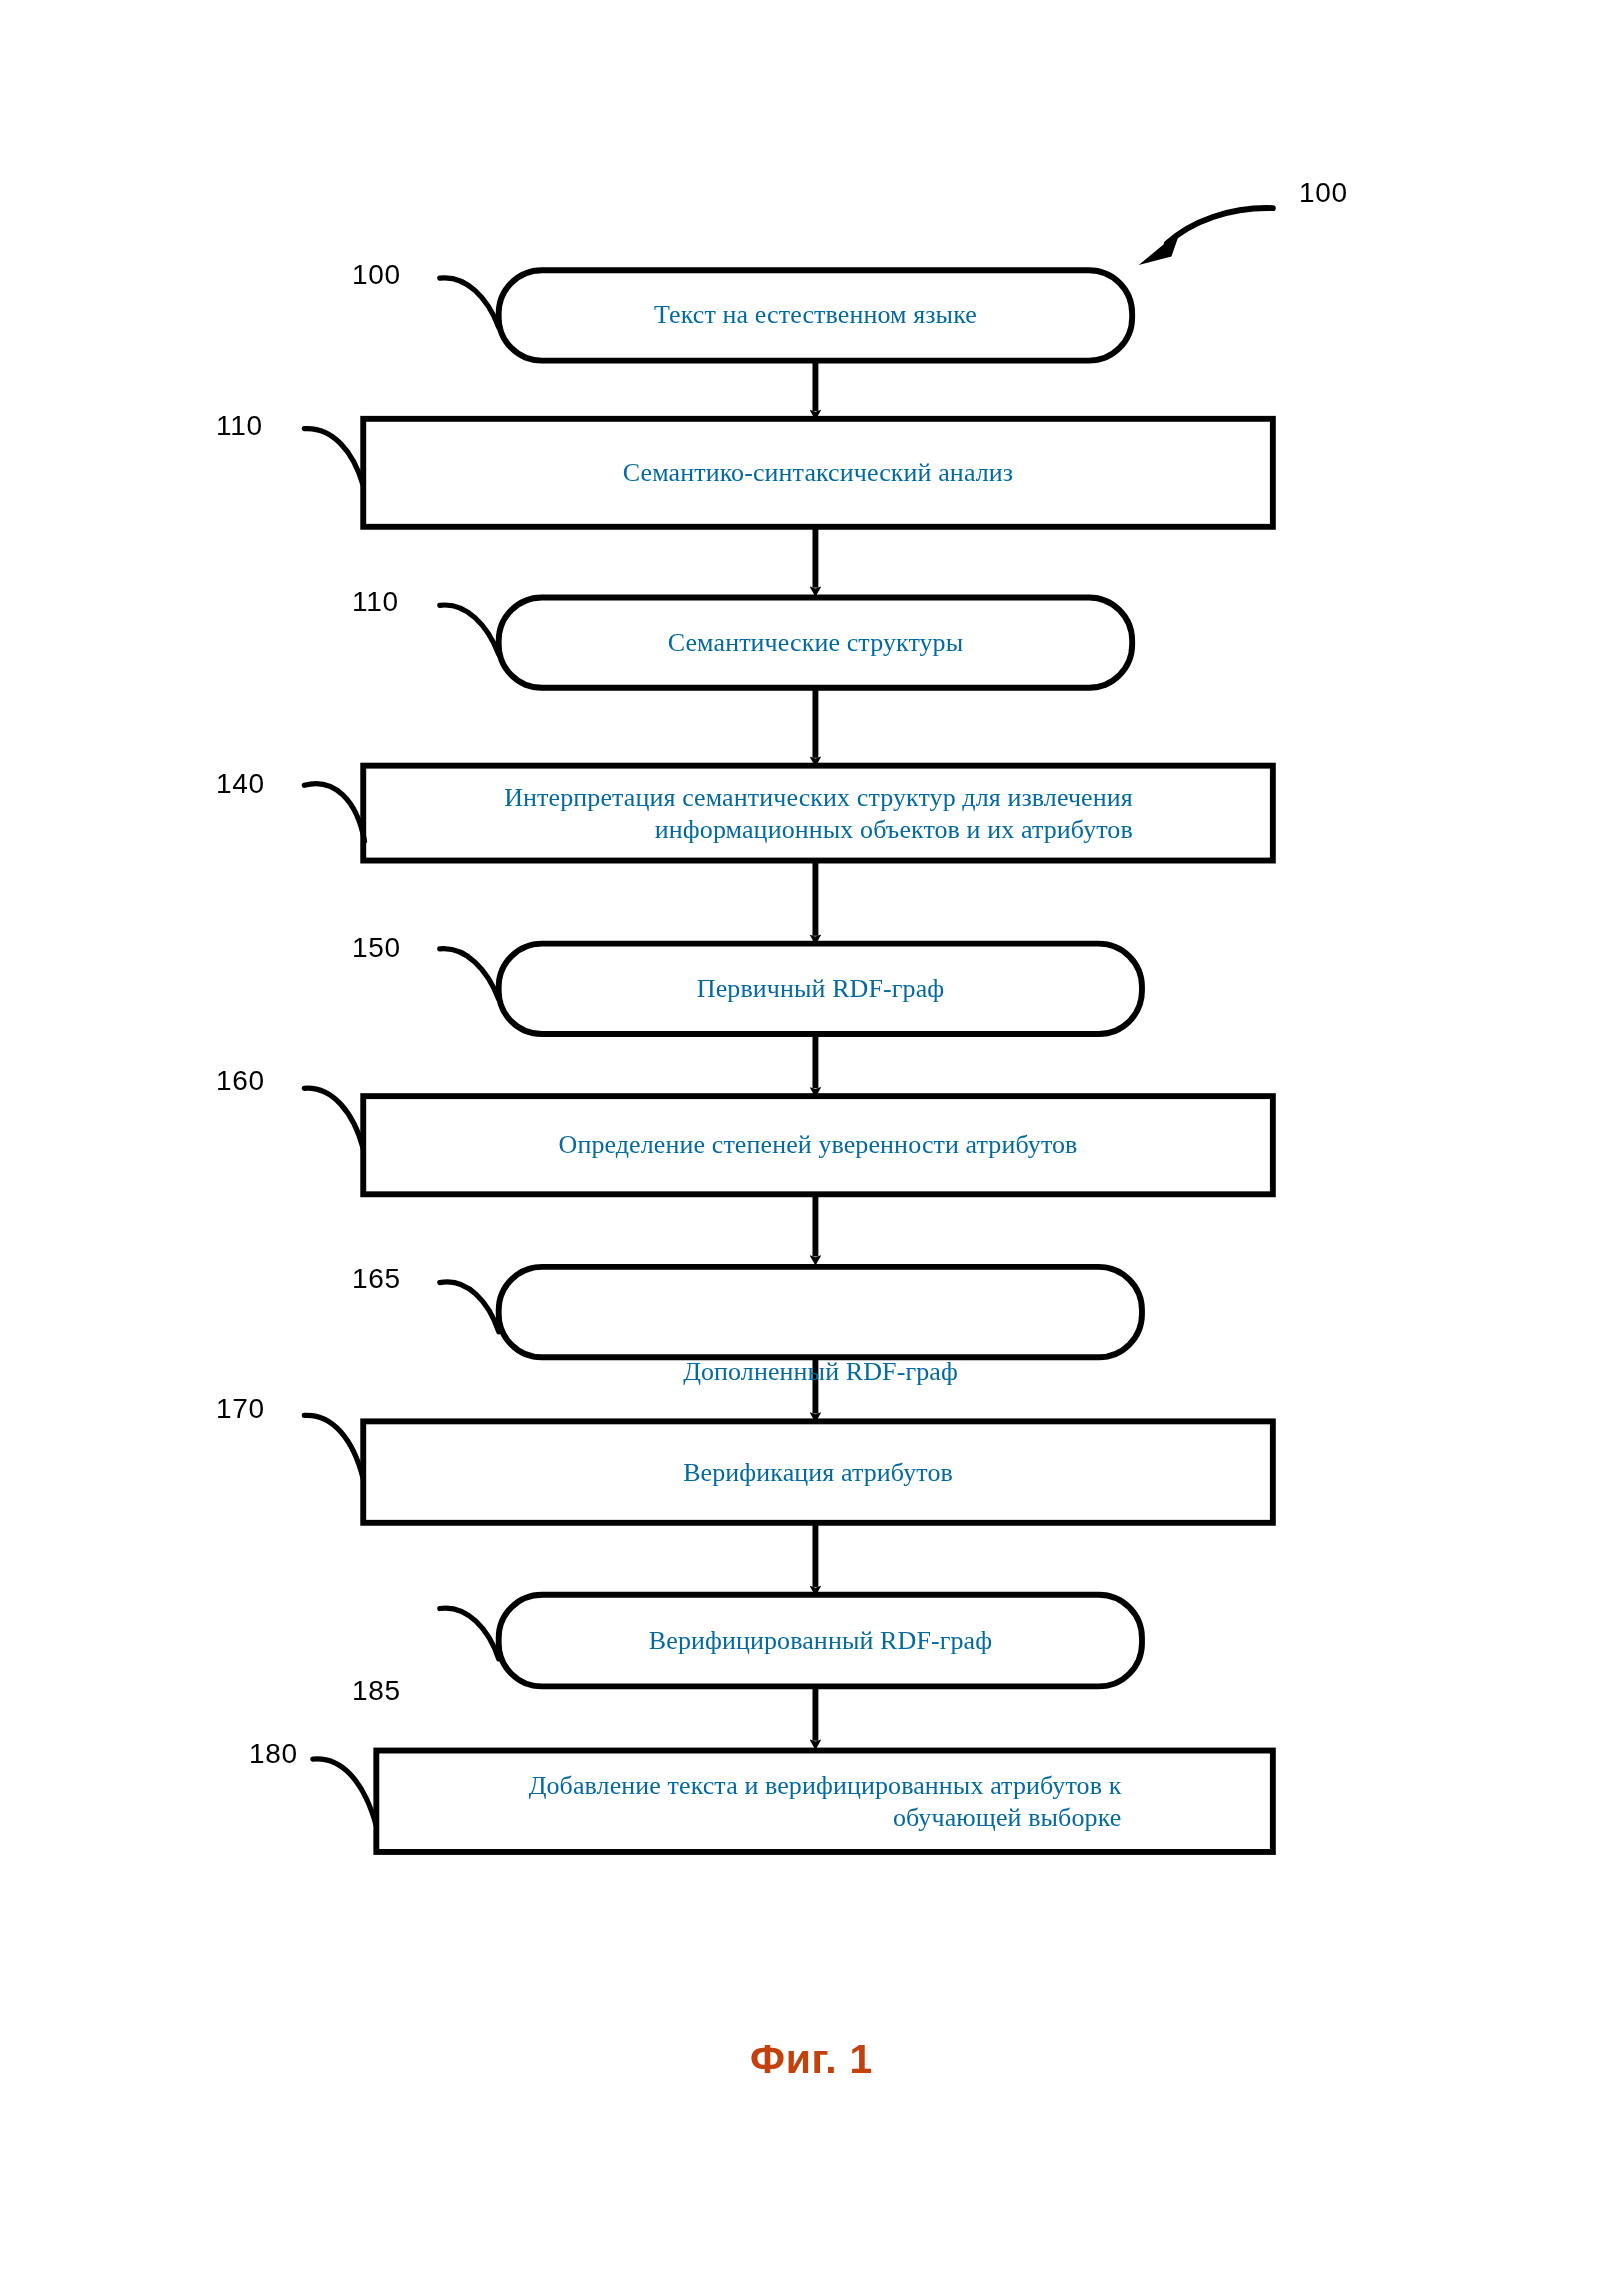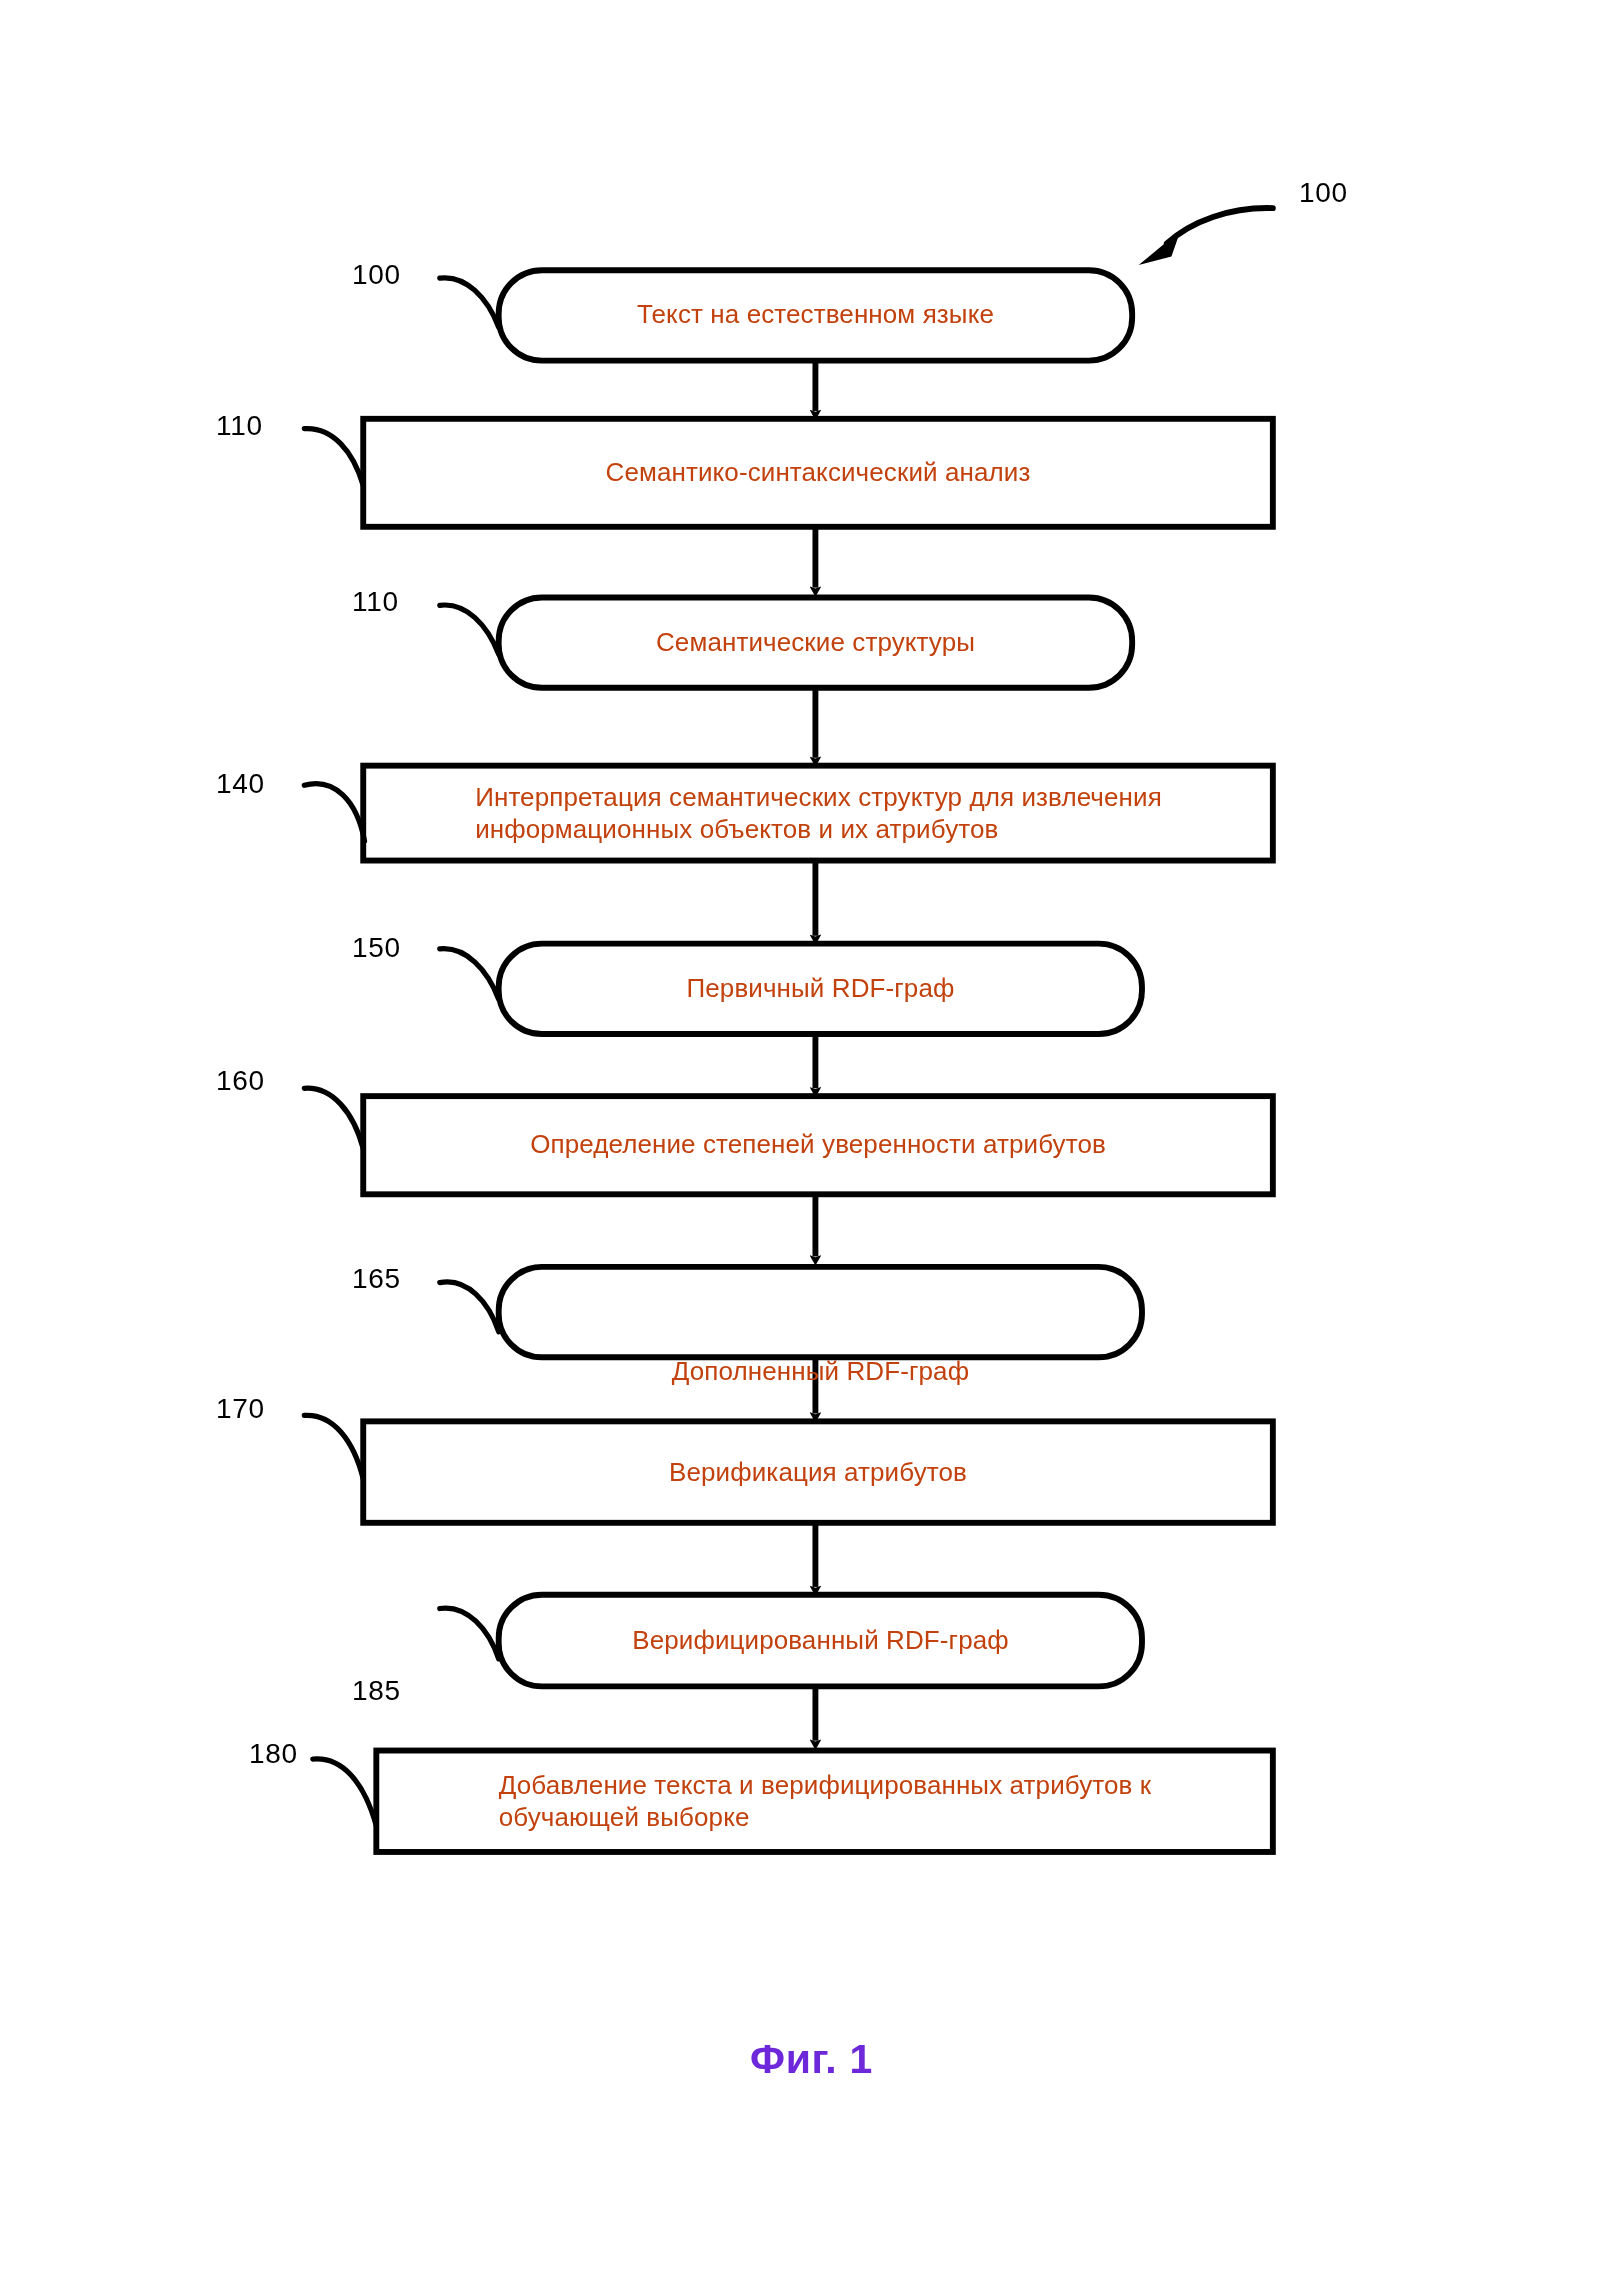--- a/index.html
+++ b/index.html
@@ -32,25 +32,25 @@
     width: 1623px;
     height: 2295px;
   }
 
   
   .node-label {
     position: absolute;
     display: flex;
     align-items: center;
     justify-content: center;
-    text-align: left;
-    font-family: Liberation Sans, sans-serif;
+    text-align: right;
+    font-family: Liberation Serif, serif;
     font-size: 26px;
     line-height: 1.22;
-    color: #c2410c;
+    color: #0369a1;
     letter-spacing: 0.1px;
     white-space: pre-line;
     pointer-events: none;
   }
 
   .ref-number {
     position: absolute;
     font-family: "Liberation Sans", sans-serif;
     font-size: 28px;
     color: #000;
@@ -60,21 +60,21 @@
 
   .fig-caption {
     position: absolute;
     left: 0;
     width: 1623px;
     text-align: center;
     font-family: "Liberation Sans", sans-serif;
     font-weight: bold;
     font-size: 41px;
     letter-spacing: 0.7px;
-    color: #6d28d9;
+    color: #c2410c;
   }
 </style>
 </head>
 <body>
 
 <div id="figure-root">
 
   <svg id="vector-layer" viewBox="0 0 2480 3507" xmlns="http://www.w3.org/2000/svg">
 
     <defs>

